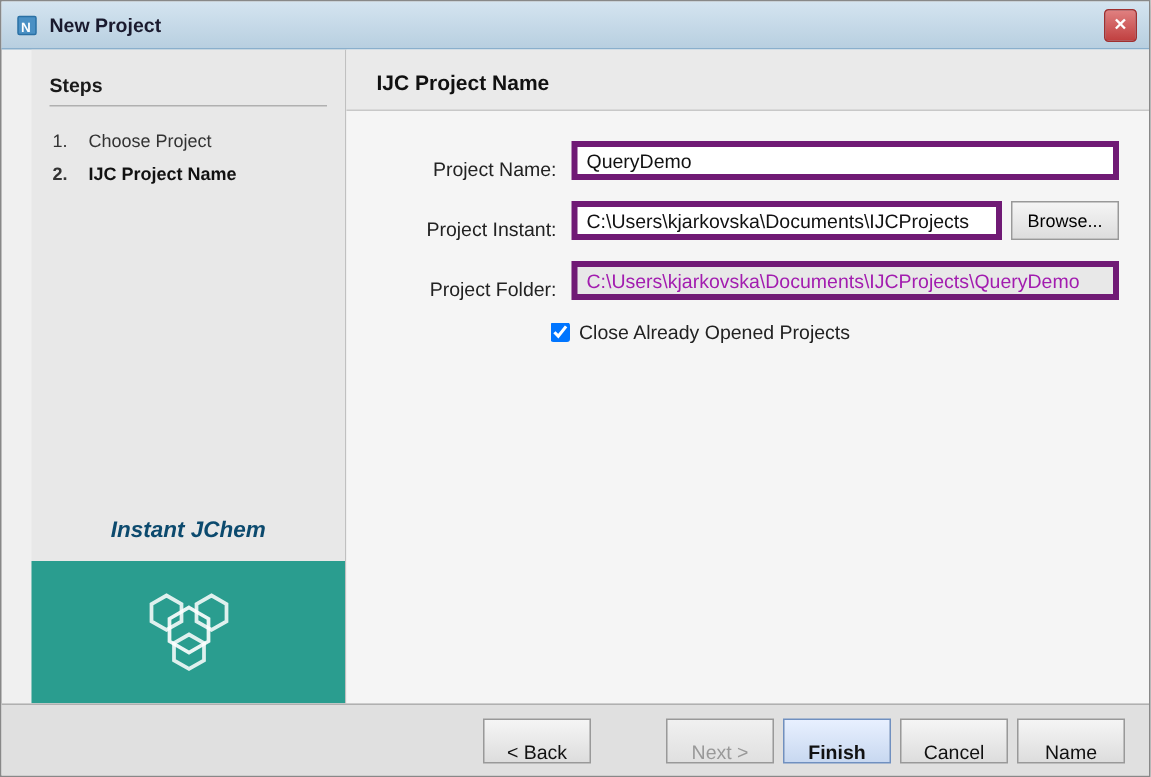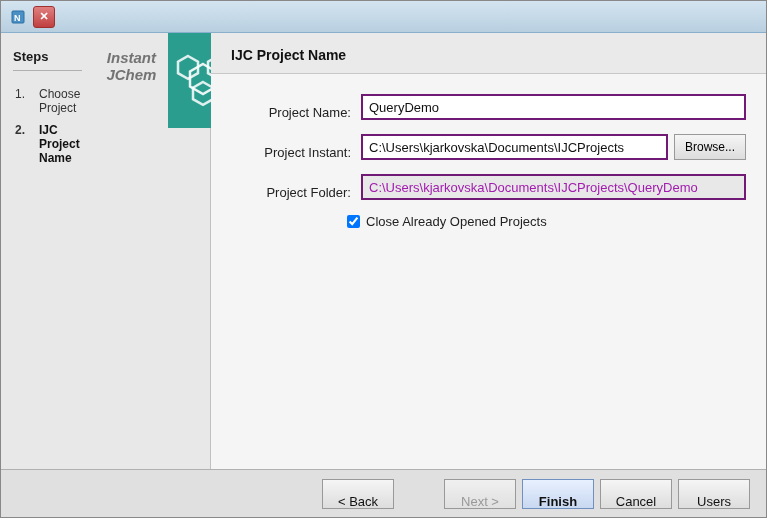--- a/index.html
+++ b/index.html
@@ -66,22 +66,23 @@
     .content-area {
       display: flex;
       flex: 1;
       overflow: hidden;
     }
     .sidebar {
       width: 210px;
       background: #e8e8e8;
       border-right: 1px solid #c0c0c0;
       display: flex;
-      flex-direction: row;
+      flex-direction: column;
       flex-shrink: 0;
+      margin-left: 20px;
     }
     .sidebar-steps {
       flex: 1;
       padding: 16px 12px;
     }
     .sidebar-steps-title {
       font-weight: bold;
       font-size: 13px;
       color: #1a1a1a;
       margin-bottom: 12px;
@@ -99,21 +100,21 @@
       margin-right: 6px;
       color: #333;
       min-width: 18px;
     }
     .sidebar-step.active {
       font-weight: bold;
       color: #111;
     }
     .sidebar-brand {
       padding: 16px 12px 12px 12px;
-      color: #737373;
+      color: #0c4a6e;
       font-size: 15px;
       font-style: italic;
       font-weight: bold;
       text-align: center;
     }
     .sidebar-logo {
       background: #2a9d8f;
       height: 95px;
       display: flex;
       align-items: center;
@@ -158,21 +159,21 @@
       text-align: right;
       padding-right: 10px;
       color: #222;
       font-size: 13px;
       flex-shrink: 0;
     }
     .form-input {
       flex: 1;
       height: 26px;
       padding: 2px 6px;
-      border: 2px solid #701a75;
+      border: 4px solid #701a75;
       background: white;
       font-size: 13px;
       font-family: inherit;
       color: #111;
     }
     .form-input-readonly {
       background: #e8e8e8;
       color: #a21caf;
     }
     .browse-btn {
@@ -239,20 +240,21 @@
 
 <div class="dialog">
 
   <div class="title-bar">
     <div class="title-bar-icon">
       <svg viewBox="0 0 16 16" xmlns="http://www.w3.org/2000/svg">
         <rect x="2" y="2" width="12" height="12" rx="1" fill="#4a90c4" stroke="#2a70a4" stroke-width="1"></rect>
         <text x="4" y="12" font-size="9" fill="white" font-weight="bold">N</text>
       </svg>
     </div>
+    <span class="title-bar-title">New Project</span>
     <div class="title-bar-close">✕</div>
   </div>
 
   <div class="content-area">
 
     <div class="sidebar">
       <div class="sidebar-steps">
         <div class="sidebar-steps-title">Steps</div>
         <div class="sidebar-step">
           <span class="step-num">1.</span>
@@ -306,15 +308,15 @@
         </div>
       </div>
     </div>
   </div>
 
   <div class="footer-bar">
     <button class="footer-btn">&lt; Back</button>
     <button class="footer-btn" data-disabled="true" disabled="">Next &gt;</button>
     <button class="footer-btn primary">Finish</button>
     <button class="footer-btn">Cancel</button>
-    <button class="footer-btn">Users</button>
+    <button class="footer-btn">Name</button>
   </div>
 </div>
 
 </body></html>

